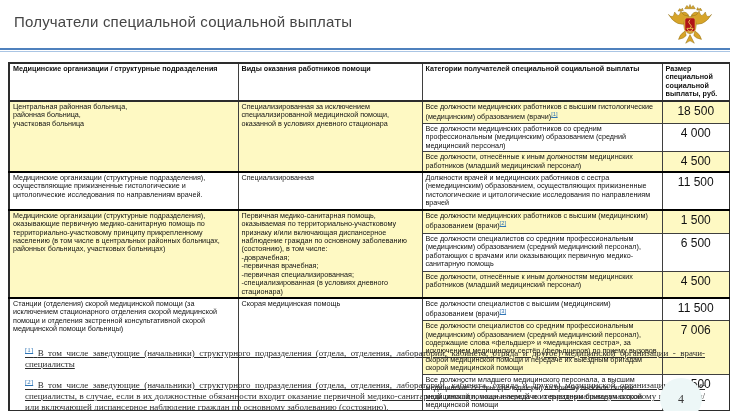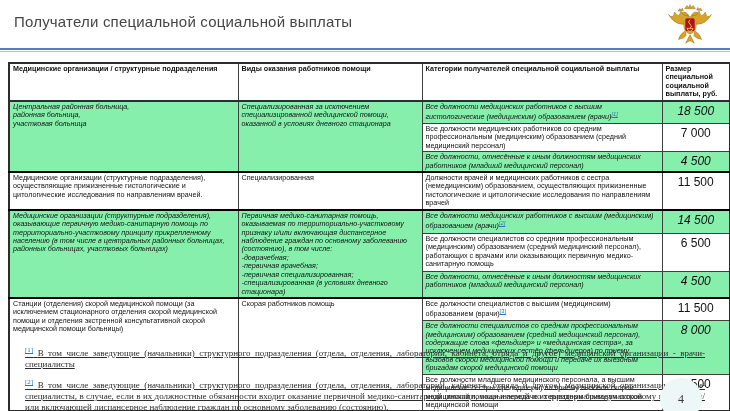--- a/index.html
+++ b/index.html
@@ -19,21 +19,21 @@
   
   table { position:absolute; left:8px; top:62px; width:721px;
           border-collapse:collapse; table-layout:fixed; border:2px solid #2d2d2d; }
   col.c1{width:229px} col.c2{width:184px} col.c3{width:240px} col.c4{width:68px}
   th, td { border:1px solid #3f3f3f; vertical-align:top; padding:1px 3px;
            font-size:7.2px; line-height:1.17; color:#111; text-align:left;
            overflow:hidden; }
   th { font-weight:bold; border-bottom:2px solid #2d2d2d; }
   thead tr { height:34px; }
   td.amount { text-align:center; font-size:12px; padding-top:2px; }
-  .shade { background:#86efac;font-style:italic; }
+  .shade { background:#fef9c3; }
   .ml { white-space:pre-line; }
   tr.gsep td { border-top:2px solid #000000; }
   .r-h1{height:17px}.r-h2{height:17px}.r-h3{height:14px}
   .r-g2{height:27px}
   .r-g3a{height:17px}.r-g3b{height:25px}.r-g3c{height:26px}
   .r-g4a{height:11px}.r-g4b{height:37px}.r-g4c{height:27px}
   sup.fnref { color:#2e74b5; text-decoration:underline; font-size:5.8px;
               cursor:pointer; }
 
   
@@ -99,21 +99,21 @@
       <tr class="r-h1">
         <td class="shade ml" rowspan="3">Центральная районная больница,
 районная больница,
 участковая больница</td>
         <td class="shade" rowspan="3">Специализированная за исключением специализированной медицинской помощи, оказанной в условиях дневного стационара</td>
         <td class="shade"><span>Все должности медицинских работников с высшим гистологические (медицинским) образованием (врачи)</span><sup class="fnref">[1]</sup></td>
         <td class="shade amount">18 500</td>
       </tr>
       <tr class="r-h2">
         <td><span>Все должности медицинских работников со средним профессиональным (медицинским) образованием (средний медицинский персонал)</span></td>
-        <td class="amount">7 000</td>
+        <td class="amount">4 000</td>
       </tr>
       <tr class="r-h3">
         <td class="shade"><span>Все должности, отнесённые к иным должностям медицинских работников (младший медицинский персонал)</span></td>
         <td class="shade amount">4 500</td>
       </tr>
 
       <tr class="gsep r-g2">
         <td>Медицинские организации (структурные подразделения), осуществляющие прижизненные гистологические и цитологические исследования по направлениям врачей.</td>
         <td>Специализированная</td>
         <td><span>Должности врачей и медицинских работников с сестра (немедицинским) образованием, осуществляющих прижизненные гистологические и цитологические исследования по направлениям врачей</span></td>
@@ -121,40 +121,40 @@
       </tr>
 
       <tr class="gsep r-g3a">
         <td class="shade" rowspan="3">Медицинские организации (структурные подразделения), оказывающие первичную медико-санитарную помощь по территориально-участковому принципу прикрепленному населению (в том числе в центральных районных больницах, районных больницах, участковых больницах)</td>
         <td class="shade ml" rowspan="3">Первичная медико-санитарная помощь, оказываемая по территориально-участковому признаку и/или включающая диспансерное наблюдение граждан по основному заболеванию (состоянию), в том числе:
 -доврачебная;
 -первичная врачебная;
 -первичная специализированная;
 -специализированная (в условиях дневного стационара)</td>
         <td class="shade"><span>Все должности медицинских работников с высшим (медицинским) образованием (врачи)</span><sup class="fnref">[2]</sup></td>
-        <td class="shade amount">14 500</td>
+        <td class="shade amount">1 500</td>
       </tr>
       <tr class="r-g3b">
         <td><span>Все должности специалистов со средним профессиональным (медицинским) образованием (средний медицинский персонал), работающих с врачами или оказывающих первичную медико-санитарную помощь</span></td>
         <td class="amount">6 500</td>
       </tr>
       <tr class="r-g3c">
         <td class="shade"><span>Все должности, отнесённые к иным должностям медицинских работников (младший медицинский персонал)</span></td>
         <td class="shade amount">4 500</td>
       </tr>
 
       <tr class="gsep r-g4a">
         <td rowspan="3">Станции (отделения) скорой медицинской помощи (за исключением стационарного отделения скорой медицинской помощи и отделения экстренной консультативной скорой медицинской помощи больницы)</td>
-        <td rowspan="3">Скорая работников помощь</td>
+        <td rowspan="3">Скорая медицинская помощь</td>
         <td><span>Все должности специалистов с высшим (медицинским) образованием (врачи)</span><sup class="fnref">[3]</sup></td>
         <td class="amount">11 500</td>
       </tr>
       <tr class="r-g4b">
         <td class="shade"><span>Все должности специалистов со средним профессиональным (медицинским) образованием (средний медицинский персонал), содержащие слова «фельдшер» и «медицинская сестра», за исключением медицинских сестёр (фельдшеров) по приему вызовов скорой медицинской помощи и передаче их выездным бригадам скорой медицинской помощи</span></td>
-        <td class="shade amount">8 000</td>
+        <td class="shade amount">7 006</td>
       </tr>
       <tr class="r-g4c">
         <td><span>Все должности младшего медицинского персонала, а высшим медицинские сестры (фельдшеры) по приему вызовов скорой медицинской помощи и передаче их выездным бригадам скорой медицинской помощи</span></td>
         <td class="amount">4 500</td>
       </tr>
     </tbody>
   </table>
 
   <div class="fns">
     <p><sup>[1]</sup> <span>В том числе заведующие (начальники) структурного подразделения (отдела, отделения, лаборатории, кабинета, отряда и другое) медицинской организации - врачи-специалисты</span></p>

